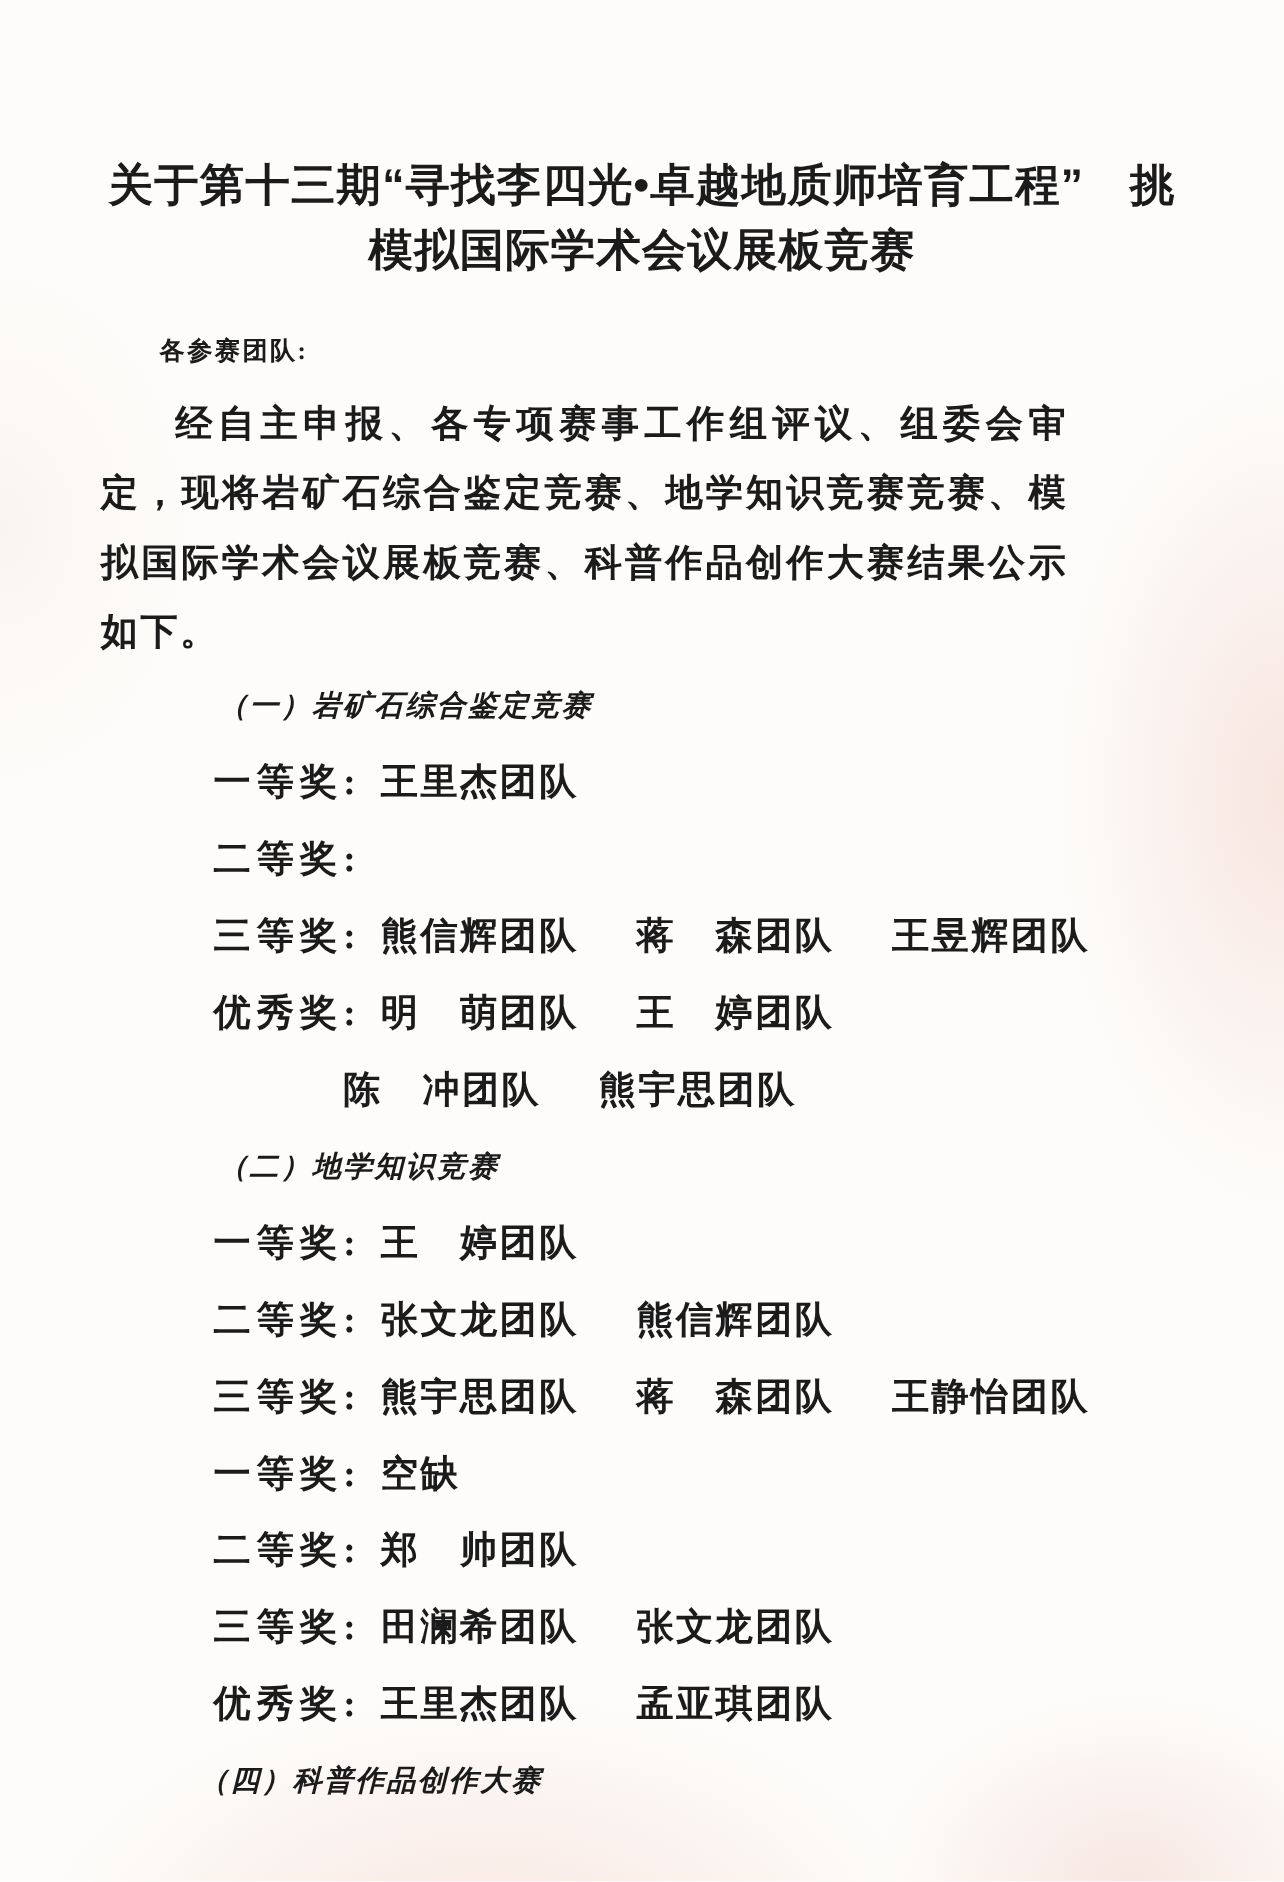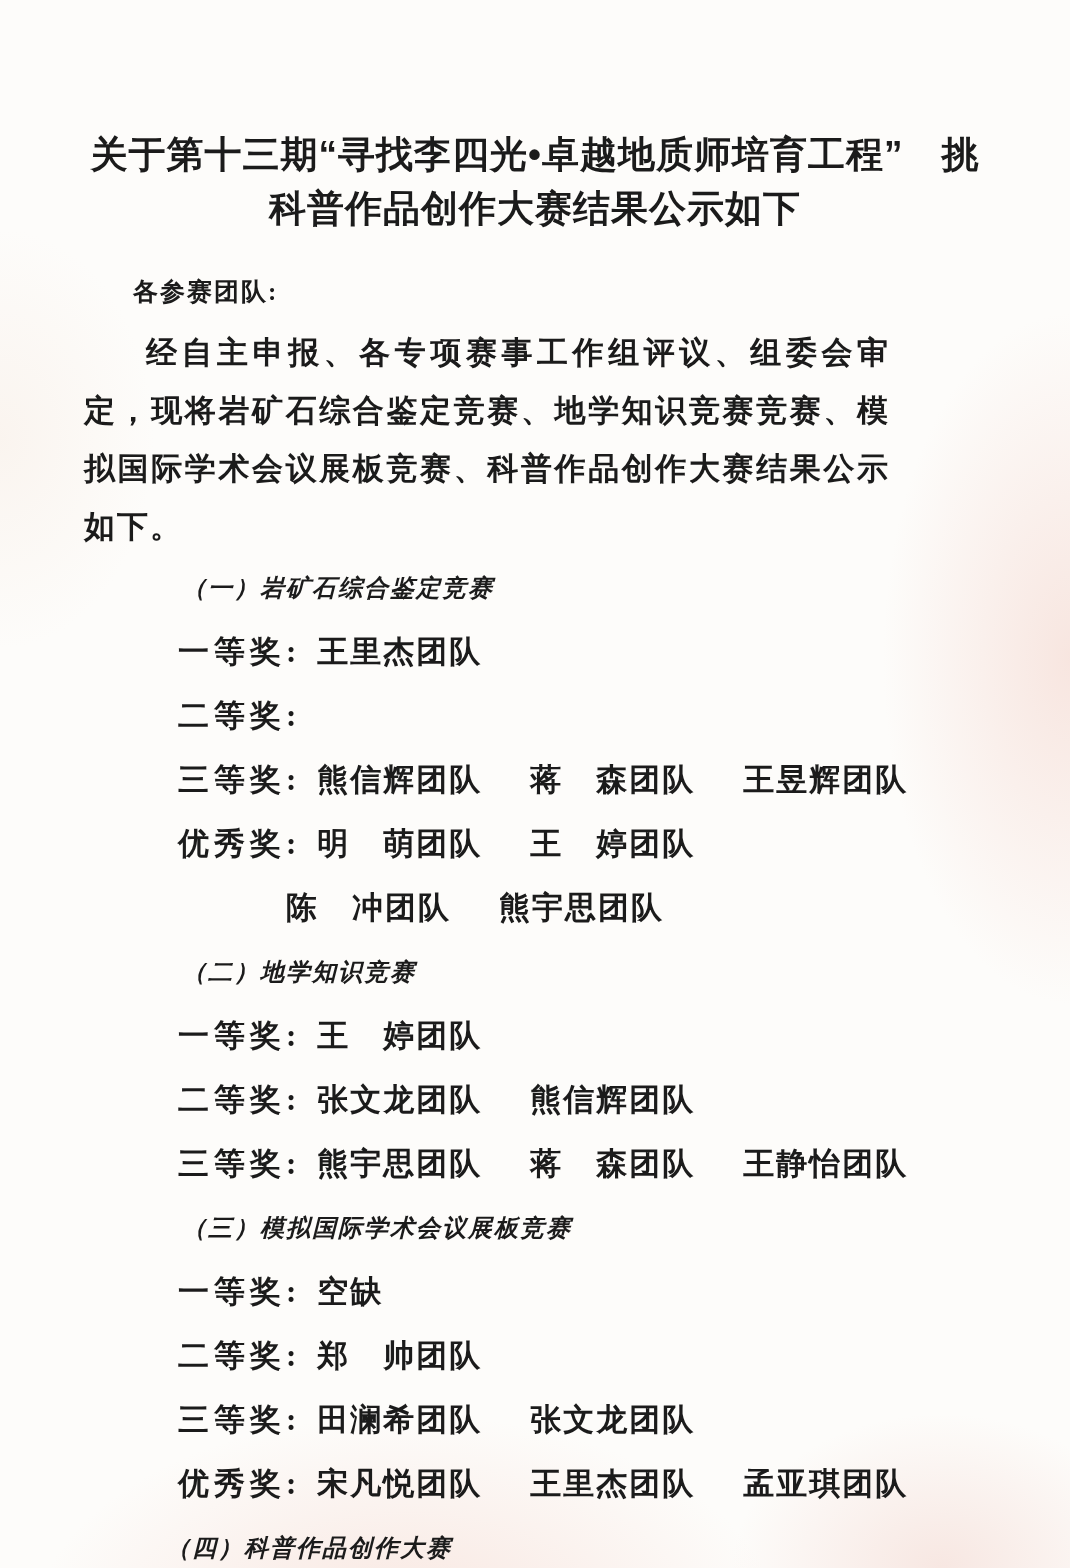--- a/index.html
+++ b/index.html
@@ -24,21 +24,21 @@
     text-align: center;
     font-family: "Liberation Sans", "DejaVu Sans", sans-serif;
     font-weight: 700;
     font-size: 37px;
     line-height: 54px;
     letter-spacing: 1px;
   }
   .title-line { white-space: nowrap; }
   .salutation {
     margin: 30px 0 0 133px;
-    font-size: 25px;
+    font-size: 21px;
     line-height: 52px;
     font-weight: 600;
     letter-spacing: 2px;
   }
   .intro {
     margin: 6px 0 0 84px;
     width: 806px;
     font-size: 31px;
     line-height: 58px;
     font-weight: 600;
@@ -73,21 +73,21 @@
   .team { margin-right: 48px; }
   .continuation { padding-left: 108px; }
 </style>
 </head>
 <body>
 
 <div class="page">
 
   <div class="title">
     <div class="title-line">关于第十三期“寻找李四光•卓越地质师培育工程”　挑</div>
-    <div class="title-line">科普作品创作大赛结果公示如下</div>
+    <div class="title-line">模拟国际学术会议展板竞赛</div>
   </div>
 
   <div class="salutation">各参赛团队:</div>
 
   <p class="intro">经自主申报、各专项赛事工作组评议、组委会审定，现将岩矿石综合鉴定竞赛、地学知识竞赛竞赛、模拟国际学术会议展板竞赛、科普作品创作大赛结果公示如下。</p>
 
   <div class="list">
 
     <div class="row heading">（一）岩矿石综合鉴定竞赛</div>
     <div class="row">
@@ -123,37 +123,35 @@
       <span class="team">张文龙团队</span>
       <span class="team">熊信辉团队</span>
     </div>
     <div class="row">
       <span class="label">三等奖:</span>
       <span class="team">熊宇思团队</span>
       <span class="team">蒋　森团队</span>
       <span class="team">王静怡团队</span>
     </div>
 
-    <div class="row heading">（三）模拟国际学术会议展板竞赛</div>
     <div class="row">
       <span class="label">一等奖:</span>
       <span class="team">空缺</span>
     </div>
     <div class="row">
       <span class="label">二等奖:</span>
       <span class="team">郑　帅团队</span>
     </div>
     <div class="row">
       <span class="label">三等奖:</span>
       <span class="team">田澜希团队</span>
       <span class="team">张文龙团队</span>
     </div>
     <div class="row">
       <span class="label">优秀奖:</span>
-      <span class="team">宋凡悦团队</span>
       <span class="team">王里杰团队</span>
       <span class="team">孟亚琪团队</span>
     </div>
 
     <div class="row heading heading-four">（四）科普作品创作大赛</div>
 
   </div>
 </div>
 
 </body></html>

